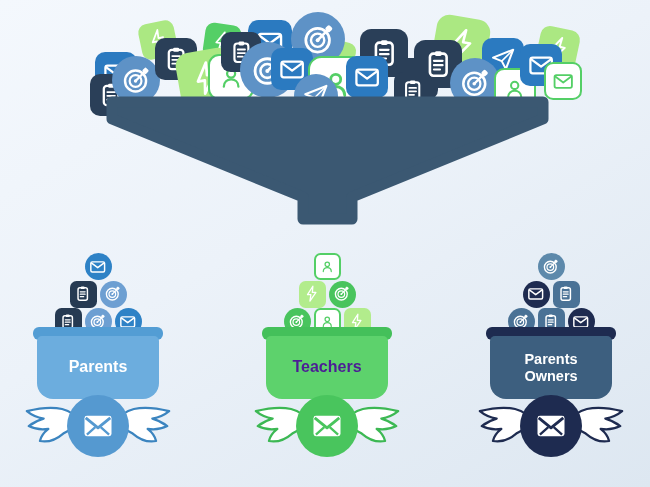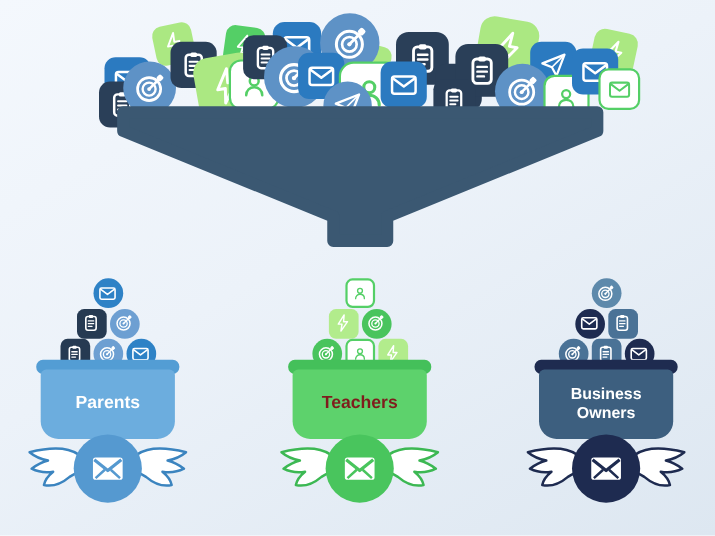--- a/index.html
+++ b/index.html
@@ -345,21 +345,21 @@
           </svg>
         </div>
         <div class="app-icon squircle" style="height: 27px; width: 27px; background: rgb(178, 236, 140); left: 91.5px; top: 68px;">
           <svg viewBox="0 0 24 24">
             <path d="M13.4,2.8 L6.8,13.2 h4.2 L9.8,21 L17.2,10.4 h-4.4 Z" fill="none" stroke="#fff" stroke-width="1.6" stroke-linejoin="round"></path>
           </svg>
         </div>
       </div>
     <div class="bucket-rim"></div>
     <div class="bucket-body">
-      <div class="bucket-label" style="color: #7f1d1d;">Teachers</div>
+      <div class="bucket-label" style="color: #4c1d95;">Teachers</div>
     </div>
     <div class="winged">
       <svg class="wing wing-left" viewBox="0 0 60 46">
           <path d="M2,18 C8,4 26,-2 58,6 C52,11 46,13 40,14 C48,16 52,19 56,22 C48,26 41,26 35,25 C40,29 43,33 44,38 C34,40 26,36 19,30 C11,25 4,23 2,18 Z" fill="#fff" style="stroke:var(--wing)" stroke-width="2.4" stroke-linejoin="round"></path>
         </svg>
       <svg class="wing wing-right" viewBox="0 0 60 46">
           <path d="M2,18 C8,4 26,-2 58,6 C52,11 46,13 40,14 C48,16 52,19 56,22 C48,26 41,26 35,25 C40,29 43,33 44,38 C34,40 26,36 19,30 C11,25 4,23 2,18 Z" fill="#fff" style="stroke:var(--wing)" stroke-width="2.4" stroke-linejoin="round"></path>
         </svg>
       <div class="env-circle" style="background: rgb(73, 197, 93);">
         <svg viewBox="0 0 24 24">
@@ -413,21 +413,21 @@
         </div>
         <div class="app-icon circle" style="height: 27px; width: 27px; background: rgb(30, 43, 80); left: 91.5px; top: 68px;">
           <svg viewBox="0 0 24 24">
             <rect x="3.5" y="6" width="17" height="12.5" rx="1.8" fill="none" stroke="#fff" stroke-width="1.8"></rect>
             <path d="M4.5,7.6 L12,13.2 L19.5,7.6" fill="none" stroke="#fff" stroke-width="1.8" stroke-linecap="round" stroke-linejoin="round"></path>
           </svg>
         </div>
       </div>
     <div class="bucket-rim"></div>
     <div class="bucket-body">
-      <div class="bucket-label" style="color: rgb(255, 255, 255);">Business Owners</div>
+      <div class="bucket-label" style="color: rgb(255, 255, 255);">Parents Owners</div>
     </div>
     <div class="winged">
       <svg class="wing wing-left" viewBox="0 0 60 46">
           <path d="M2,18 C8,4 26,-2 58,6 C52,11 46,13 40,14 C48,16 52,19 56,22 C48,26 41,26 35,25 C40,29 43,33 44,38 C34,40 26,36 19,30 C11,25 4,23 2,18 Z" fill="#fff" style="stroke:var(--wing)" stroke-width="2.4" stroke-linejoin="round"></path>
         </svg>
       <svg class="wing wing-right" viewBox="0 0 60 46">
           <path d="M2,18 C8,4 26,-2 58,6 C52,11 46,13 40,14 C48,16 52,19 56,22 C48,26 41,26 35,25 C40,29 43,33 44,38 C34,40 26,36 19,30 C11,25 4,23 2,18 Z" fill="#fff" style="stroke:var(--wing)" stroke-width="2.4" stroke-linejoin="round"></path>
         </svg>
       <div class="env-circle" style="background: rgb(30, 43, 80);">
         <svg viewBox="0 0 24 24">

